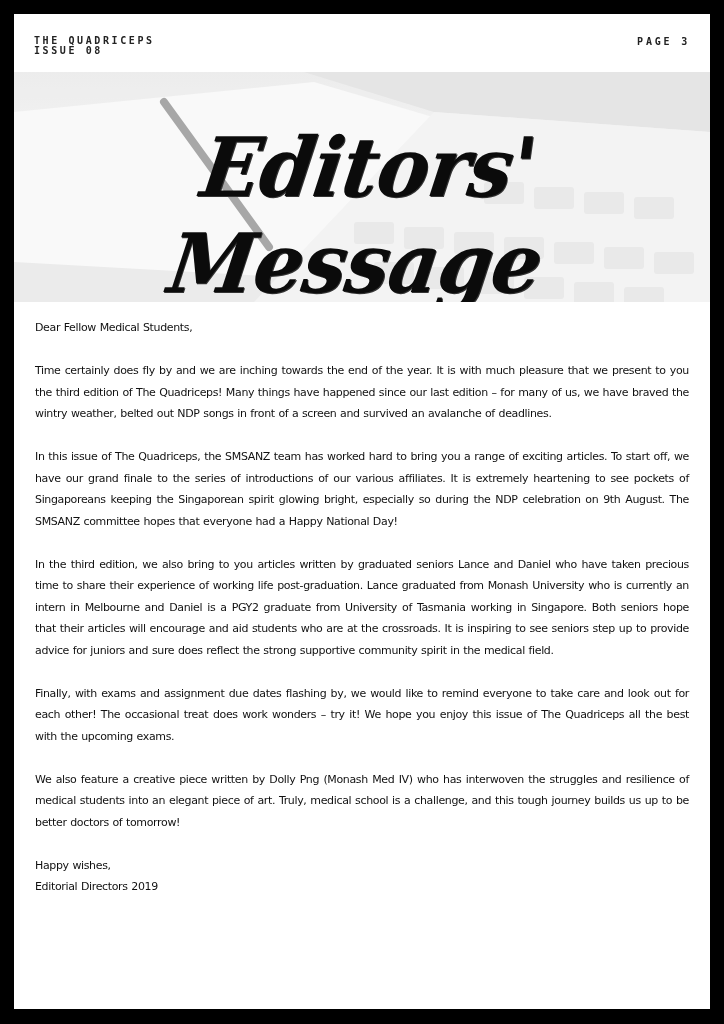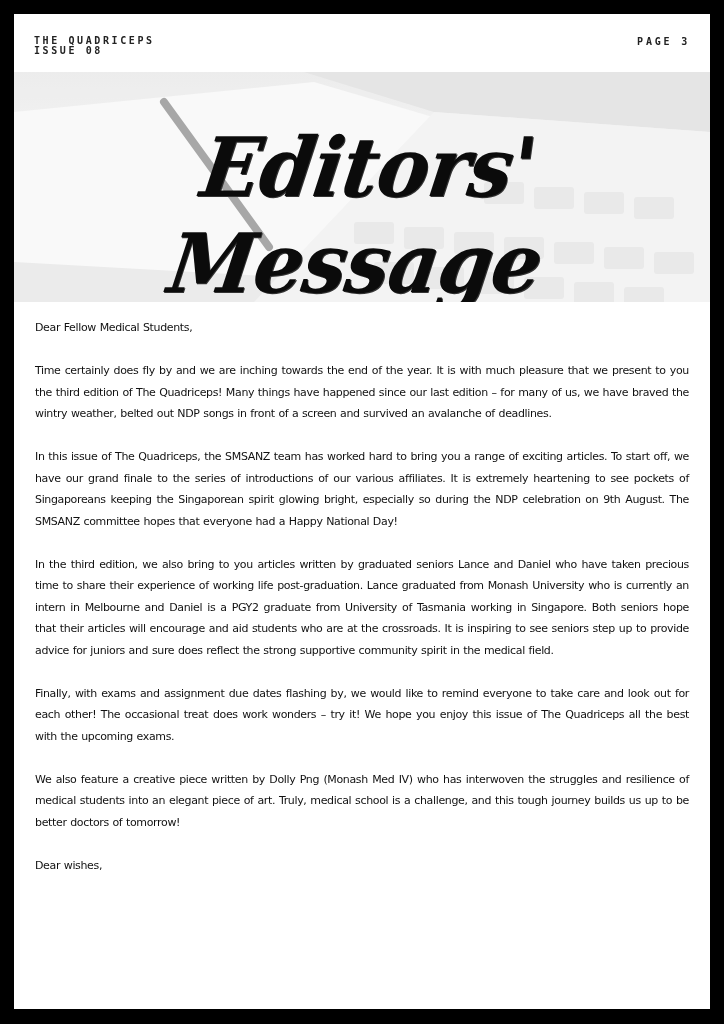--- a/index.html
+++ b/index.html
@@ -90,16 +90,17 @@
   </div>
 
   <div class="body-text">
     <p class="nojust">Dear Fellow Medical Students,</p>
     <p>Time certainly does fly by and we are inching towards the end of the year. It is with much pleasure that we present to you the third edition of The Quadriceps! Many things have happened since our last edition – for many of us, we have braved the wintry weather, belted out NDP songs in front of a screen and survived an avalanche of deadlines.</p>
     <p>In this issue of The Quadriceps, the SMSANZ team has worked hard to bring you a range of exciting articles. To start off, we have our grand finale to the series of introductions of our various affiliates. It is extremely heartening to see pockets of Singaporeans keeping the Singaporean spirit glowing bright, especially so during the NDP celebration on 9th August. The SMSANZ committee hopes that everyone had a Happy National Day!</p>
     <p>In the third edition, we also bring to you articles written by graduated seniors Lance and Daniel who have taken precious time to share their experience of working life post-graduation. Lance graduated from Monash University who is currently an intern in Melbourne and Daniel is a PGY2 graduate from University of Tasmania working in Singapore. Both seniors hope that their articles will encourage and aid students who are at the crossroads. It is inspiring to see seniors step up to provide advice for juniors and sure does reflect the strong supportive community spirit in the medical field.</p>
     <p>Finally, with exams and assignment due dates flashing by, we would like to remind everyone to take care and look out for each other! The occasional treat does work wonders – try it! We hope you enjoy this issue of The Quadriceps all the best with the upcoming exams.</p>
     <p>We also feature a creative piece written by Dolly Png (Monash Med IV) who has interwoven the struggles and resilience of medical students into an elegant piece of art. Truly, medical school is a challenge, and this tough journey builds us up to be better doctors of tomorrow!</p>
     <div class="signoff">
-      <div>Dear wishes,</div>
+      <div>Happy wishes,</div>
+      <div>Editorial Directors 2019</div>
     </div>
   </div>
 </div>
 
 </body></html>

